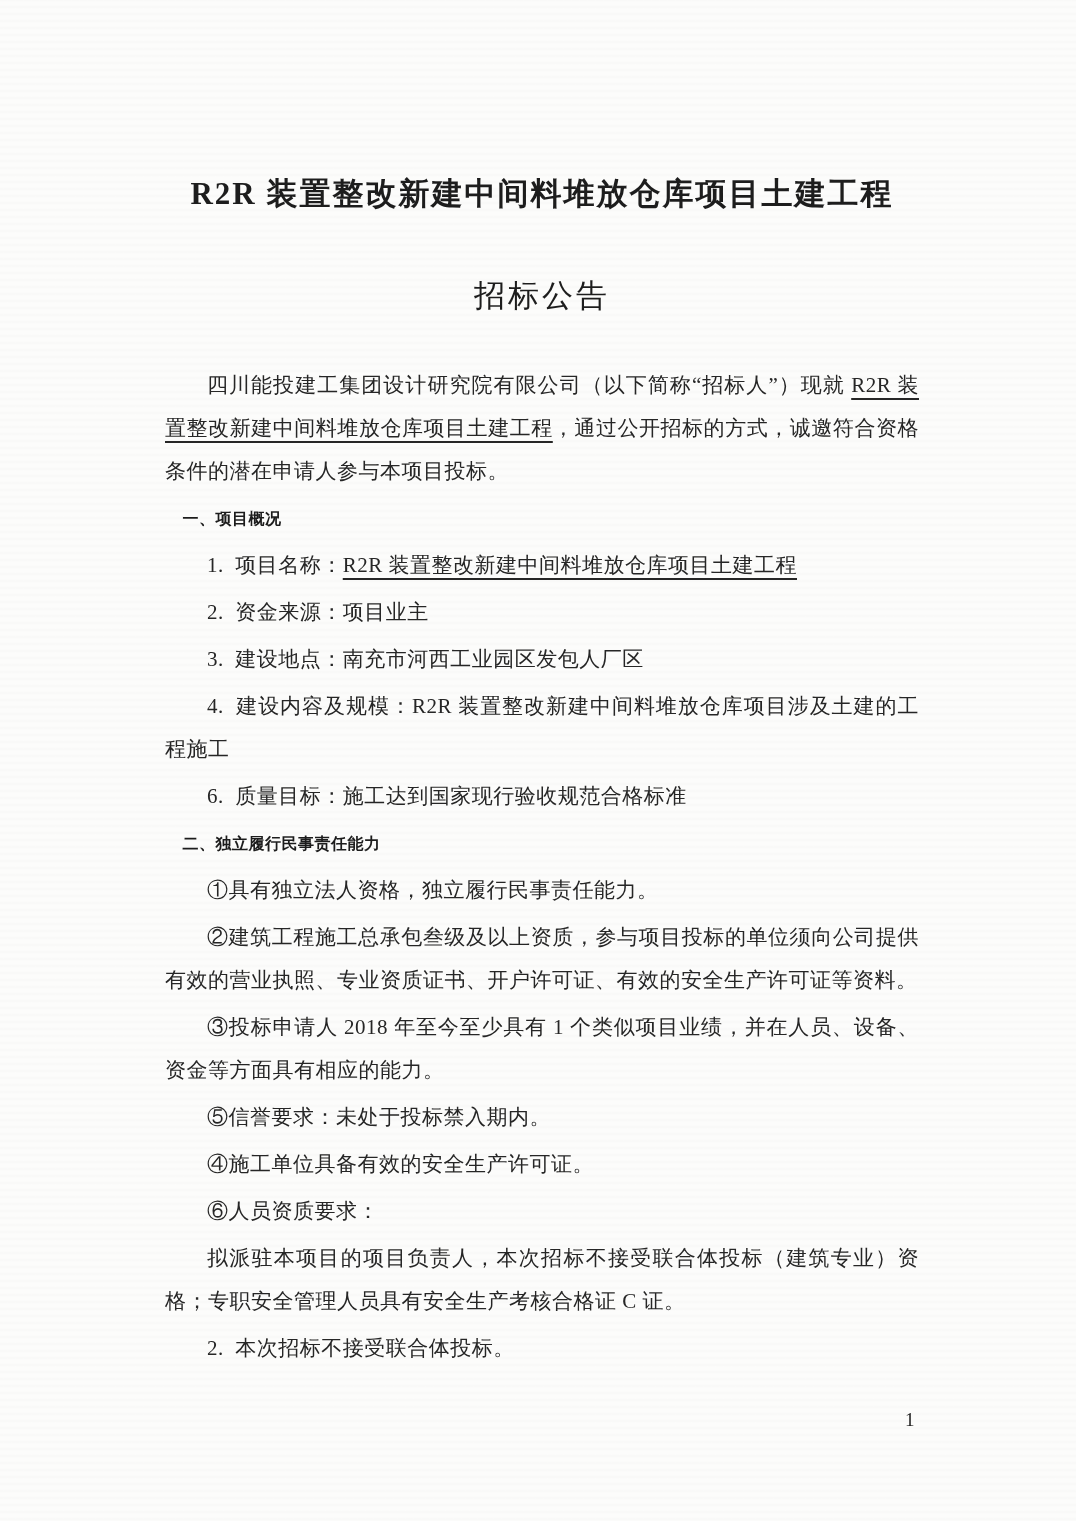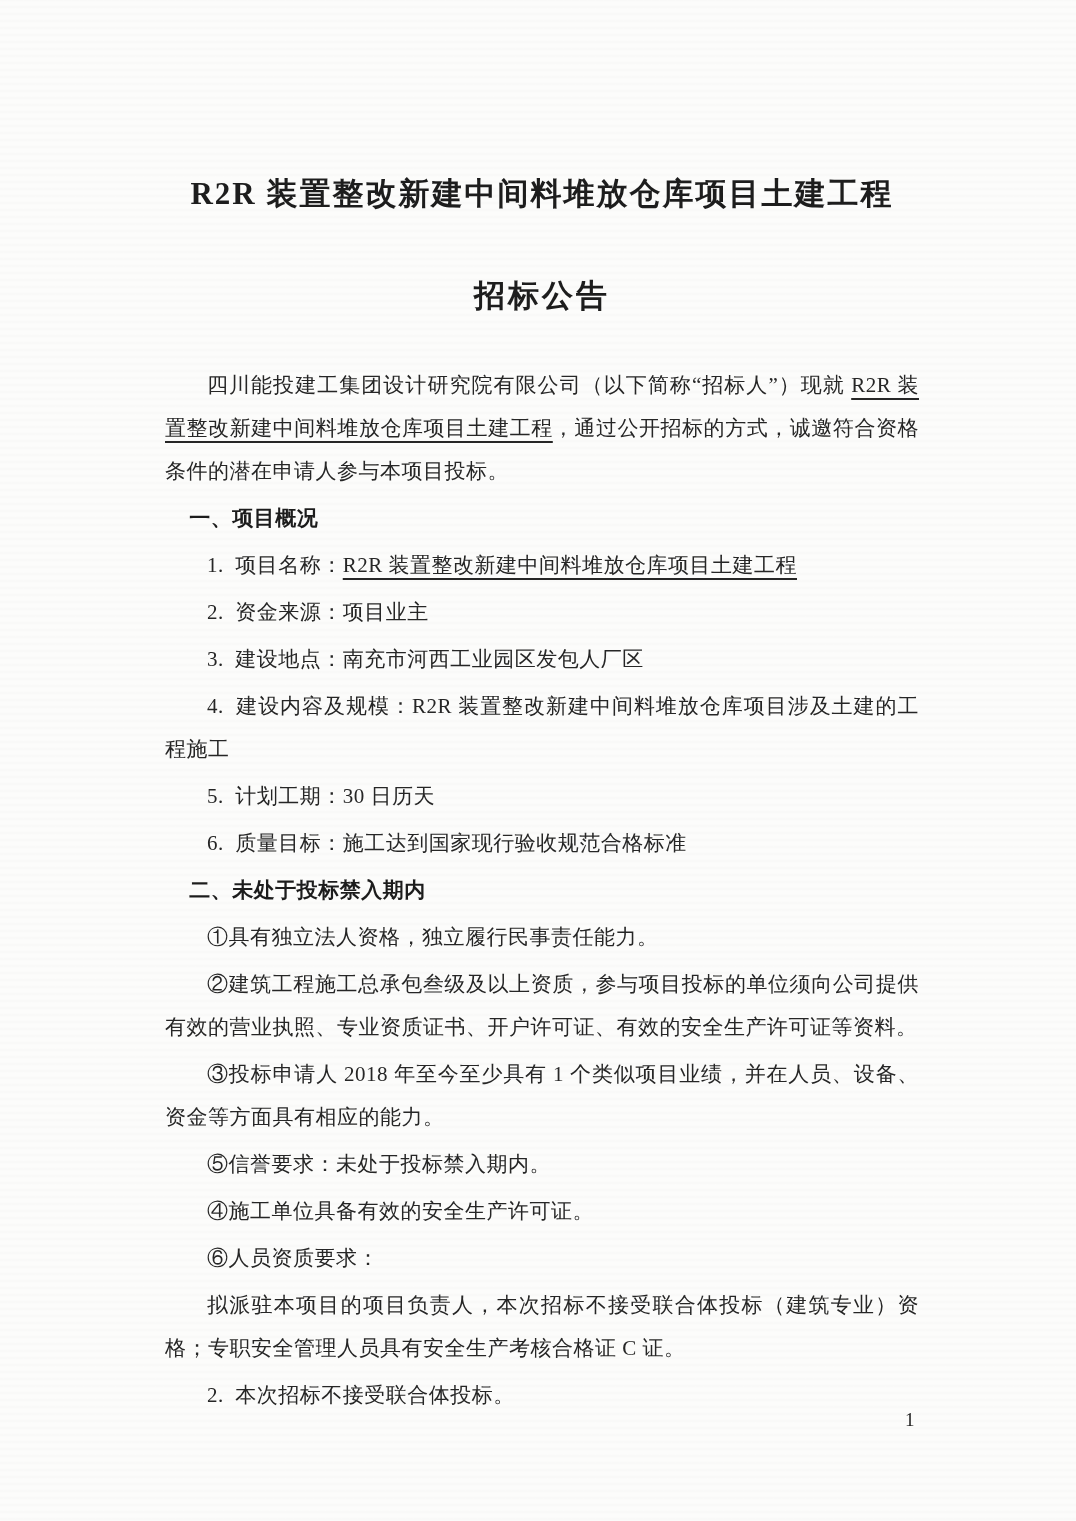--- a/index.html
+++ b/index.html
@@ -34,36 +34,36 @@
     font-weight: 700;
     letter-spacing: 2px;
     text-align: center;
     color: #1d1d1d;
     white-space: nowrap;
   }
   .doc-subtitle {
     margin: 0 0 50px 0;
     font-size: 31px;
     line-height: 36px;
-    font-weight: 700;
+    font-weight: 400;
     letter-spacing: 3px;
     text-align: center;
     color: #1d1d1d;
   }
   .para {
     margin: 4px;
     font-size: 21px;
     line-height: 43px;
     letter-spacing: 0.5px;
     text-indent: 2em;
     text-align: justify;
   }
   .sec-heading {
     margin: 0;
-    font-size: 21px;
+    font-size: 16px;
     line-height: 43px;
     letter-spacing: 0.5px;
     text-indent: 1.35em;
     font-weight: 700;
     color: #1c1c1c;
   }
   .u {
     text-decoration: underline;
     text-decoration-thickness: 1.5px;
     text-underline-offset: 6px;
@@ -91,25 +91,24 @@
     <h3 class="sec-heading">一、项目概况</h3>
 
     <p class="para"><span>1.&nbsp;&nbsp;项目名称：</span><span class="u">R2R 装置整改新建中间料堆放仓库项目土建工程</span></p>
 
     <p class="para"><span>2.&nbsp;&nbsp;资金来源：</span><span>项目业主</span></p>
 
     <p class="para"><span>3.&nbsp;&nbsp;建设地点：</span><span>南充市河西工业园区发包人厂区</span></p>
 
     <p class="para"><span>4.&nbsp;&nbsp;建设内容及规模：</span><span>R2R 装置整改新建中间料堆放仓库项目涉及土建的工程施工</span></p>
 
-    <p class="para"><span>5.&nbsp;&nbsp;计划工期：</span><span>30 日历天</span></p>
 
     <p class="para"><span>6.&nbsp;&nbsp;质量目标：</span><span>施工达到国家现行验收规范合格标准</span></p>
 
-    <h3 class="sec-heading">二、未处于投标禁入期内</h3>
+    <h3 class="sec-heading">二、独立履行民事责任能力</h3>
 
     <p class="para">①具有独立法人资格，独立履行民事责任能力。</p>
     <p class="para">②建筑工程施工总承包叁级及以上资质，参与项目投标的单位须向公司提供有效的营业执照、专业资质证书、开户许可证、有效的安全生产许可证等资料。</p>
     <p class="para">③投标申请人 2018 年至今至少具有 1 个类似项目业绩，并在人员、设备、资金等方面具有相应的能力。</p>
     <p class="para">⑤信誉要求：未处于投标禁入期内。</p>
     <p class="para">④施工单位具备有效的安全生产许可证。</p>
     <p class="para">⑥人员资质要求：</p>
     <p class="para">拟派驻本项目的项目负责人，本次招标不接受联合体投标（建筑专业）资格；专职安全管理人员具有安全生产考核合格证 C 证。</p>
     <p class="para">2.&nbsp;&nbsp;本次招标不接受联合体投标。</p>
 

